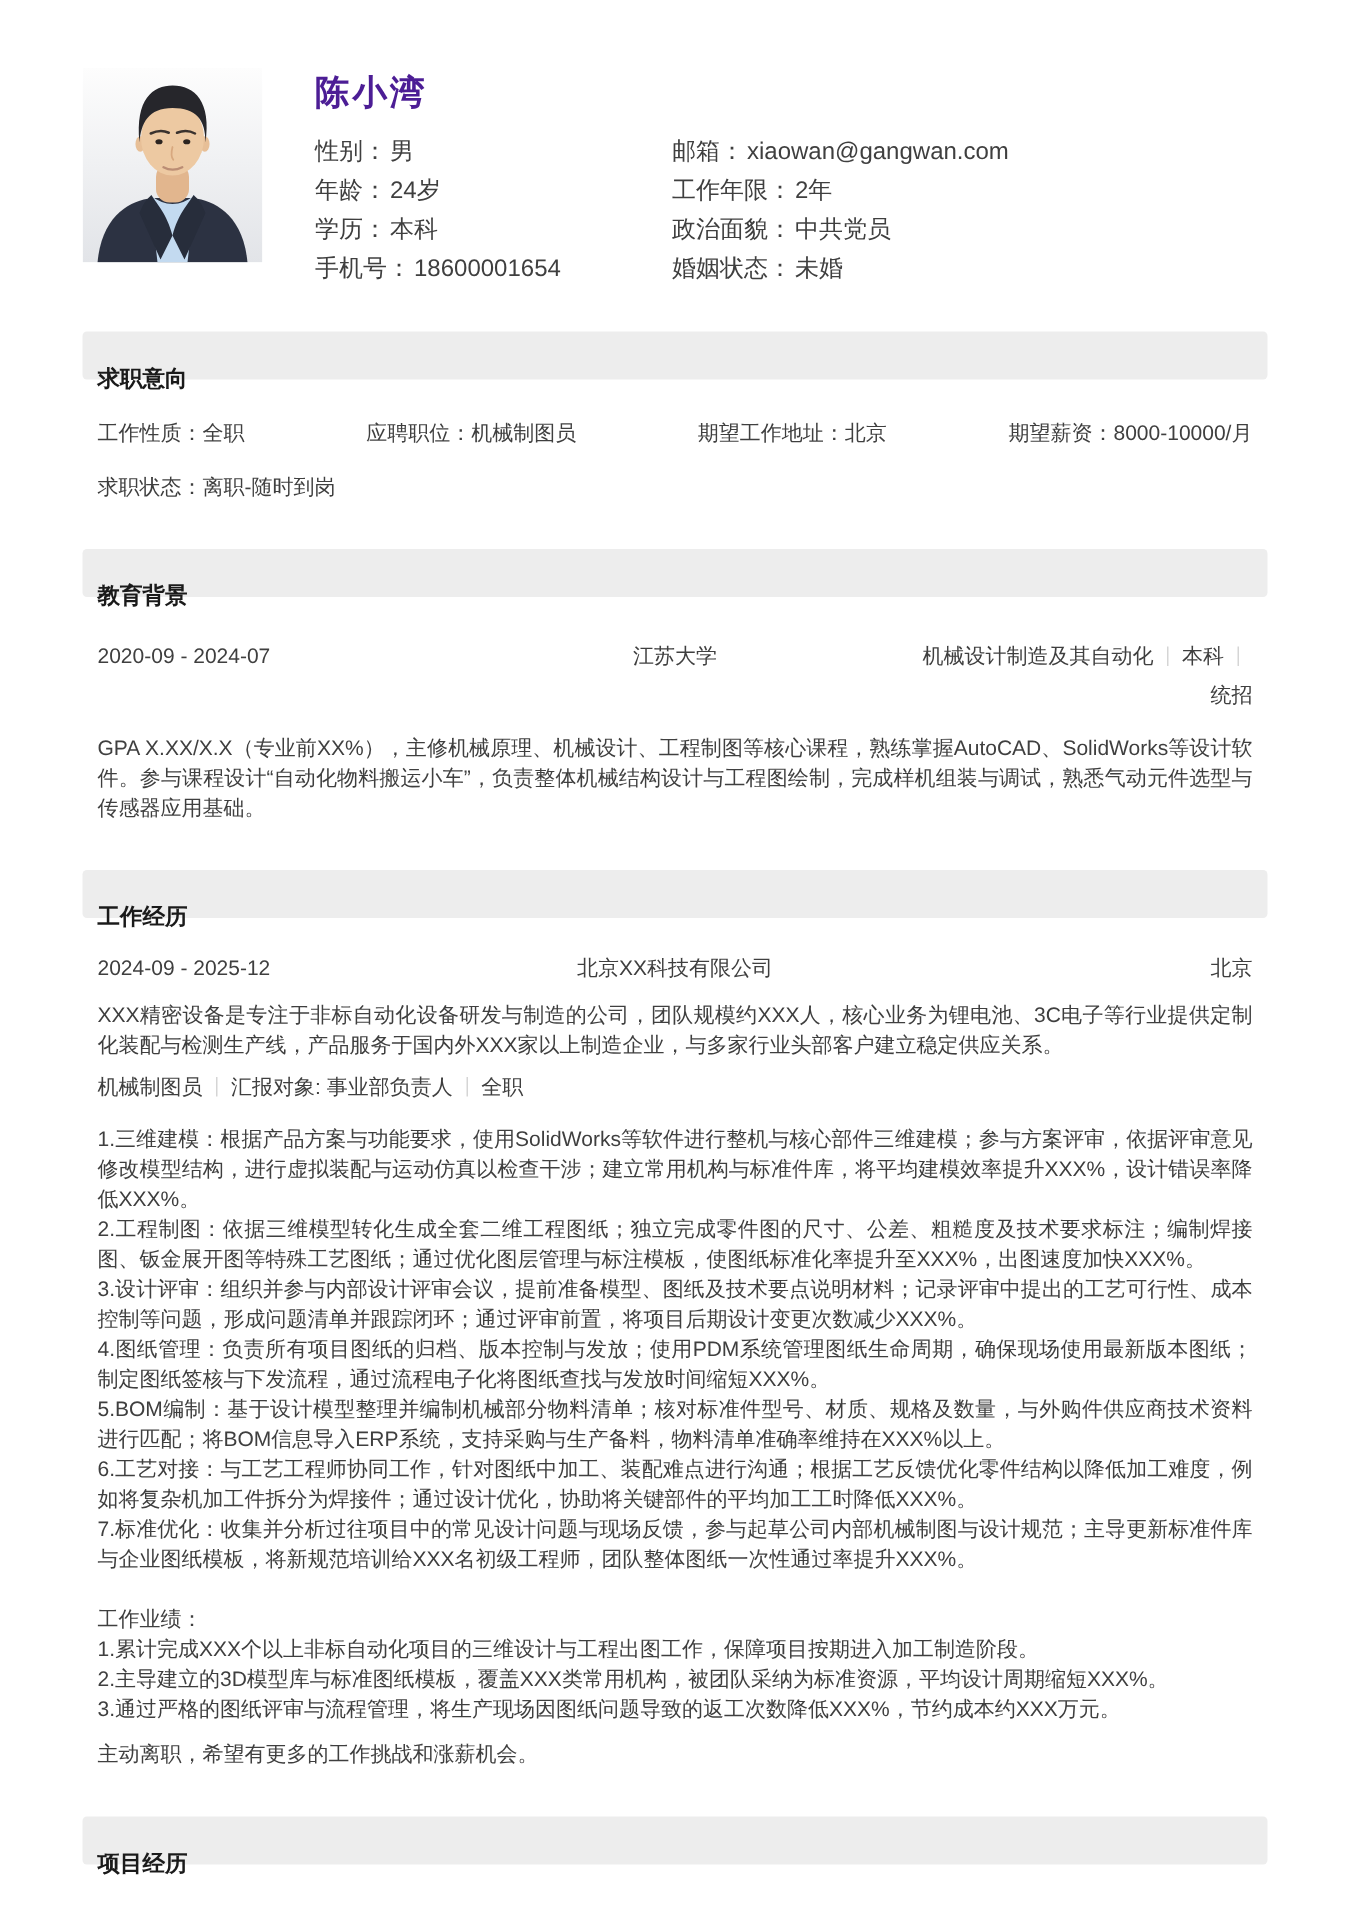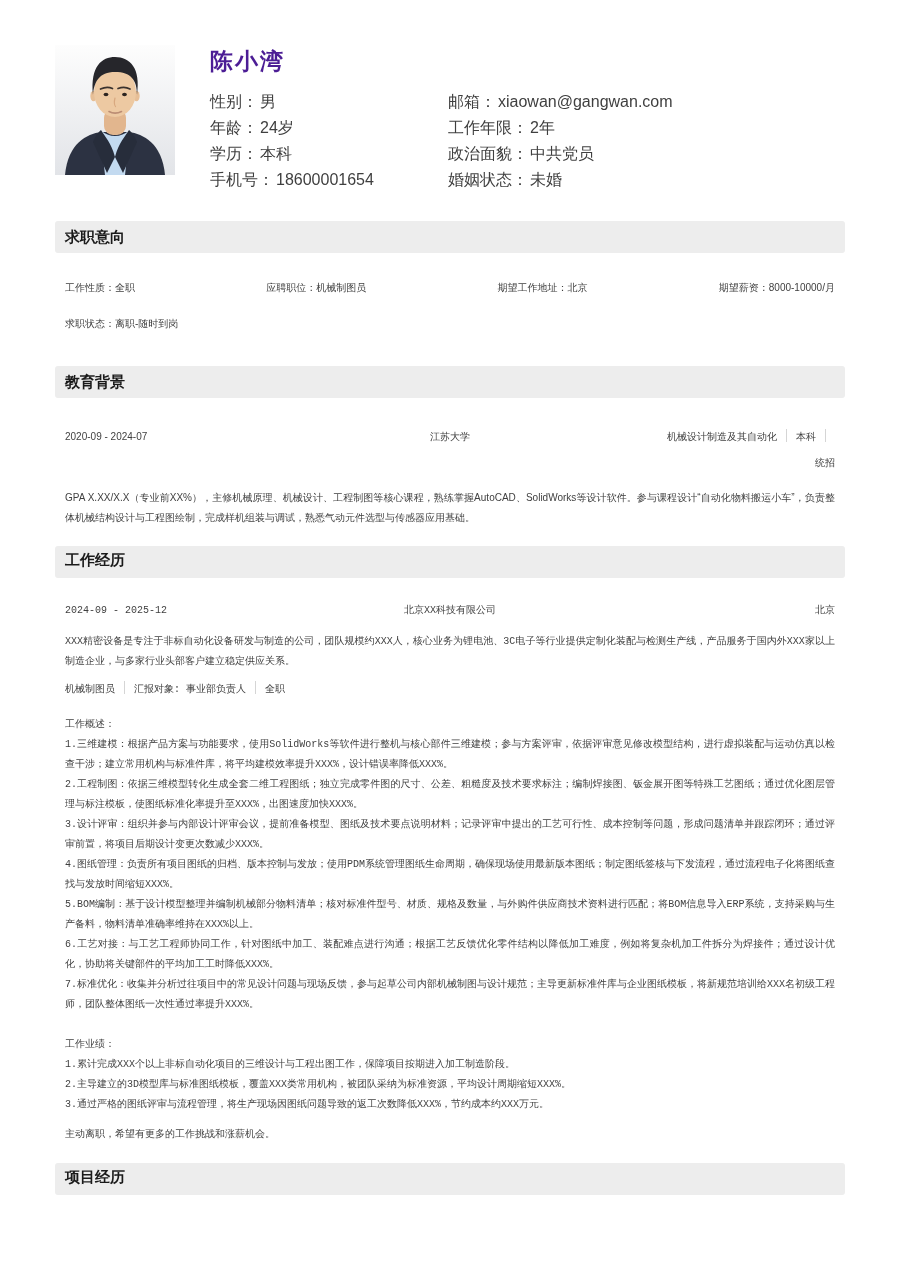--- a/index.html
+++ b/index.html
@@ -24,32 +24,32 @@
     display: grid;
     grid-template-columns: 238px auto;
     row-gap: 10px;
     font-size: 16px;
     line-height: 16px;
   }
   .info-item .val { margin-left: 2px; }
 
   
   .sec { margin-top: 33px; }
-  .sec.tight { margin-top: 18px; font-family: Liberation Mono, monospace; }
+  .sec.tight { margin-top: 32px; }
   .sec-bar {
     height: 32px;
     line-height: 32px;
     background: #ededed;
     border-radius: 3px;
-    padding: 0 10px;
+    padding: 16px 10px;
     font-size: 15px;
     font-weight: 700;
     color: #1a1a1a;
   }
-  .sec-body { padding: 0 10px; font-size: 10px; }
+  .sec-body { padding: 0 10px; font-size: 14px; }
 
   .intent-row { display: flex; justify-content: space-between; margin-top: 26px; line-height: 18px; }
   .intent-row2 { margin-top: 18px; line-height: 18px; }
 
   .meta-row { position: relative; display: flex; justify-content: space-between; margin-top: 24px; line-height: 18px; align-items: flex-end; }
   .meta-center { position: absolute; left: 0; right: 0; text-align: center; }
   .meta-left, .meta-right { position: relative; z-index: 1; background: transparent; }
 
   .edu-row { margin-top: 26px; line-height: 26px; align-items: flex-start; }
   .edu-right { width: 228px; text-align: right; }
@@ -154,21 +154,20 @@
         <span class="meta-left">2024-09 - 2025-12</span>
         <span class="meta-center">北京XX科技有限公司</span>
         <span class="meta-right">北京</span>
       </div>
       <p class="para">XXX精密设备是专注于非标自动化设备研发与制造的公司，团队规模约XXX人，核心业务为锂电池、3C电子等行业提供定制化装配与检测生产线，产品服务于国内外XXX家以上制造企业，与多家行业头部客户建立稳定供应关系。</p>
       <div class="pos-line">
         <span>机械制图员</span><span class="sep"></span><span>汇报对象: 事业部负责人</span><span class="sep"></span><span>全职</span>
       </div>
 
       <div class="block">
-        <div class="line">工作概述：</div>
         <div class="line">1.三维建模：根据产品方案与功能要求，使用SolidWorks等软件进行整机与核心部件三维建模；参与方案评审，依据评审意见修改模型结构，进行虚拟装配与运动仿真以检查干涉；建立常用机构与标准件库，将平均建模效率提升XXX%，设计错误率降低XXX%。</div>
         <div class="line">2.工程制图：依据三维模型转化生成全套二维工程图纸；独立完成零件图的尺寸、公差、粗糙度及技术要求标注；编制焊接图、钣金展开图等特殊工艺图纸；通过优化图层管理与标注模板，使图纸标准化率提升至XXX%，出图速度加快XXX%。</div>
         <div class="line">3.设计评审：组织并参与内部设计评审会议，提前准备模型、图纸及技术要点说明材料；记录评审中提出的工艺可行性、成本控制等问题，形成问题清单并跟踪闭环；通过评审前置，将项目后期设计变更次数减少XXX%。</div>
         <div class="line">4.图纸管理：负责所有项目图纸的归档、版本控制与发放；使用PDM系统管理图纸生命周期，确保现场使用最新版本图纸；制定图纸签核与下发流程，通过流程电子化将图纸查找与发放时间缩短XXX%。</div>
         <div class="line">5.BOM编制：基于设计模型整理并编制机械部分物料清单；核对标准件型号、材质、规格及数量，与外购件供应商技术资料进行匹配；将BOM信息导入ERP系统，支持采购与生产备料，物料清单准确率维持在XXX%以上。</div>
         <div class="line">6.工艺对接：与工艺工程师协同工作，针对图纸中加工、装配难点进行沟通；根据工艺反馈优化零件结构以降低加工难度，例如将复杂机加工件拆分为焊接件；通过设计优化，协助将关键部件的平均加工工时降低XXX%。</div>
         <div class="line">7.标准优化：收集并分析过往项目中的常见设计问题与现场反馈，参与起草公司内部机械制图与设计规范；主导更新标准件库与企业图纸模板，将新规范培训给XXX名初级工程师，团队整体图纸一次性通过率提升XXX%。</div>
       </div>
 
       <div class="gap"></div>

